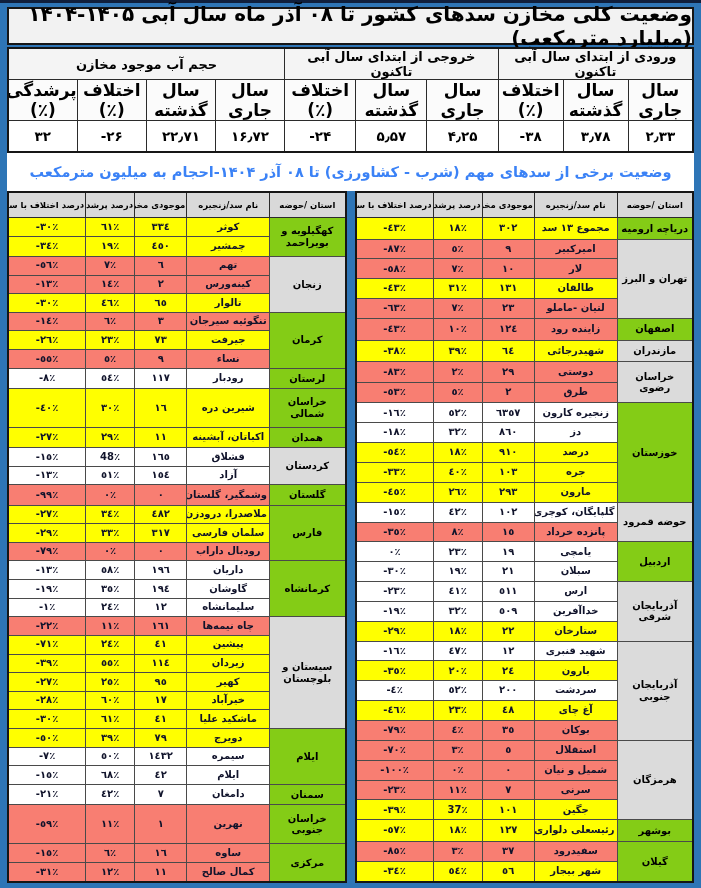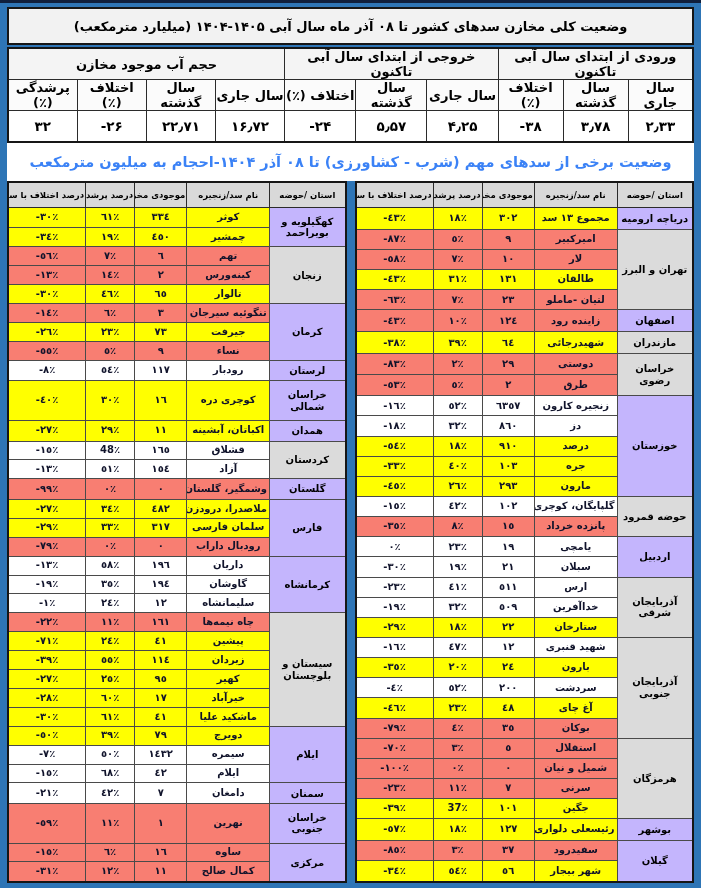--- a/index.html
+++ b/index.html
@@ -11,33 +11,33 @@
   }
   .top-edge{position:absolute;top:0;left:0;right:0;height:3px;background:#101f3c;}
   .content{
     position:absolute;top:3px;left:7px;right:7px;bottom:5px;
     display:flex;flex-direction:column;
   }
   
   .title-bar{
     margin:4px 0 2px 0;height:34px;background:#f2f2f2;border:2px solid #161616;
     display:flex;align-items:center;justify-content:center;
-    font-weight:bold;font-size:13px;color:#000;
+    font-weight:bold;font-size:20px;color:#000;
   }
   
   table.summary{
     width:100%;border-collapse:collapse;table-layout:fixed;background:#fff;
     border:2px solid #161616;direction:rtl;
   }
   .summary th,.summary td{
     border:1px solid #2b2b2b;text-align:center;font-weight:bold;color:#000;
     padding:0;overflow:hidden;
   }
   .summary tr.sec-row th{height:26px;font-size:13px;background:#f4f4f4;}
-  .summary tr.sub-row th{height:30px;font-size:13px;background:#fbfbfb;}
+  .summary tr.sub-row th{height:30px;font-size:17px;background:#fbfbfb;}
   .summary tr.val-row td{height:30px;font-size:13.5px;background:#ffffff;}
   
   .subtitle{
     background:#ffffff;height:38px;
     display:flex;align-items:center;justify-content:center;
     font-weight:bold;font-size:14.5px;color:#3b82f6;
   }
   
   .tables{flex:1;min-height:0;display:flex;gap:8px;direction:rtl;}
   .half-wrap{flex:1;min-width:0;}
@@ -50,21 +50,21 @@
     font-size:8.5px;font-weight:bold;color:#000;padding:0 1px;
     white-space:nowrap;overflow:hidden;
   }
   .half td{
     border:1px solid #4a4a4a;font-size:10px;font-weight:bold;color:#10132b;
     text-align:center;padding:0 2px;overflow:hidden;white-space:nowrap;line-height:1.05;
   }
   .half td.province{
     font-size:10px;color:#000;white-space:normal;line-height:1.15;padding:0 2px;
   }
-  .shade-white{background:#c4b5fd;}
+  .shade-white{background:#84cc16;}
   .shade-gray{background:#dbdbdb;}
   .row-yellow{background:#ffff00;}
   .row-red{background:#f87e72;}
   .row-white{background:#ffffff;}
 </style>
 </head>
 <body>
 
 <div class="top-edge"></div>
 
@@ -428,21 +428,21 @@
             </tr>
             <tr>
               <td rowspan="1" class="province shade-white">لرستان</td>
               <td class="name row-white">رودبار</td>
               <td class="storage row-white" dir="ltr">١١٧</td>
               <td class="fill row-white" dir="ltr">٥٤٪</td>
               <td class="diff row-white" dir="ltr">-٨٪</td>
             </tr>
             <tr>
               <td rowspan="1" class="province shade-white">خراسان شمالی</td>
-              <td class="name row-yellow">کوچری دره</td>
+              <td class="name row-yellow">شیرین دره</td>
               <td class="storage row-yellow" dir="ltr">١٦</td>
               <td class="fill row-yellow" dir="ltr">٣٠٪</td>
               <td class="diff row-yellow" dir="ltr">-٤٠٪</td>
             </tr>
             <tr>
               <td rowspan="1" class="province shade-white">همدان</td>
               <td class="name row-yellow">اکباتان، آبشینه</td>
               <td class="storage row-yellow" dir="ltr">١١</td>
               <td class="fill row-yellow" dir="ltr">٢٩٪</td>
               <td class="diff row-yellow" dir="ltr">-٢٧٪</td>

